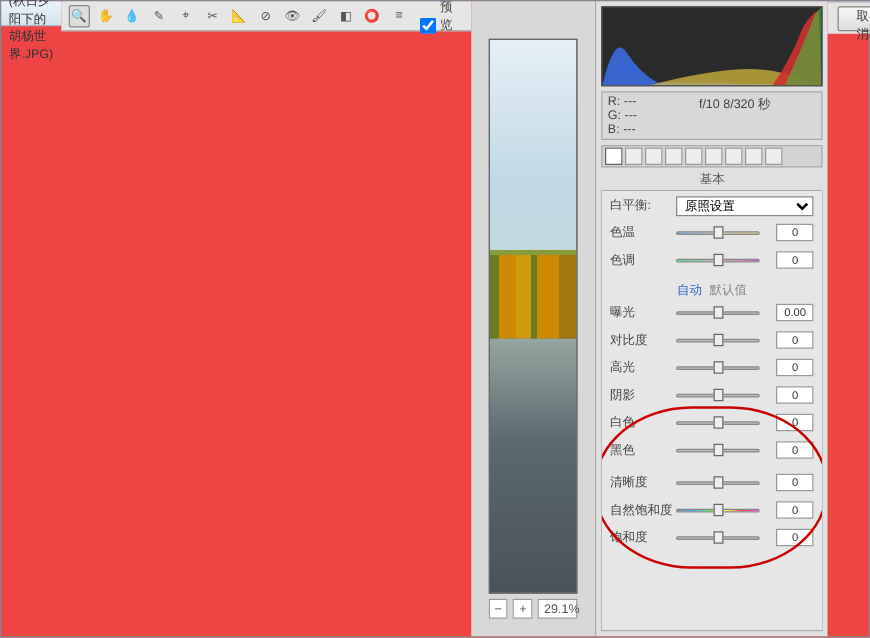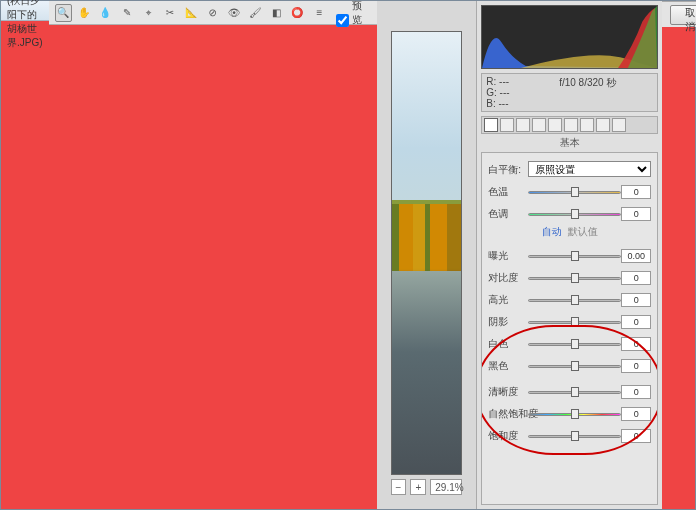--- a/index.html
+++ b/index.html
@@ -23,21 +23,21 @@
   .status .box { border:1px solid #999; background:#fff; height:16px; display:flex; align-items:center; padding:0 4px; color:#555;}
   .side { width:186px; background:#e0e0e0; border-left:1px solid #aaa; display:flex; flex-direction:column; }
   .histogram { height:64px; background:#2a2a2a; margin:4px; border:1px solid #555; position:relative; overflow:hidden;}
   .info { margin:0 4px 4px 4px; border:1px solid #aaa; background:#d8d8d8; padding:2px 4px; font-size:9px; color:#444; display:flex; gap:6px;}
   .info .col1 { width:30px; }
   .tabs { margin:0 4px; height:18px; background:#d4d4d4; border:1px solid #aaa; display:flex; align-items:center; padding:0 2px; gap:2px;}
   .tab { width:14px; height:14px; border:1px solid #999; background:#eee; cursor:pointer;}
   .tab.active { background:#fff; border-color:#666;}
   .panel-title { text-align:center; padding:2px 0; color:#555; font-size:10px;}
   .panel { margin:0 4px 4px 4px; border:1px solid #aaa; background:#e6e6e6; flex:1; overflow:auto; padding:4px 6px; position:relative;}
-  .row { display:flex; align-items:flex-end; height:20px; gap:0; margin-bottom:2px;}
+  .row { display:flex; align-items:flex-start; height:20px; gap:13px; margin-bottom:2px;}
   .row label { width:40px; color:#444; font-size:10px; text-align:left; white-space:nowrap;}
   .row .slider { flex:1; height:14px; position:relative;}
   .row .track { position:absolute; left:0; right:0; top:6px; height:3px; background:#bbb; border:1px solid #888; border-radius:2px;}
   .row .track.temp { background: linear-gradient(90deg,#4a90e2,#bbb,#e2b84a);}
   .row .track.tint { background: linear-gradient(90deg,#4ae28a,#bbb,#e24ad2);}
   .row .track.sat { background: linear-gradient(90deg,#888,#4af,#4f4,#ff4,#f44,#f4f);}
   .row .thumb { position:absolute; top:2px; width:8px; height:10px; background:#eee; border:1px solid #666; left:50%; margin-left:-4px;}
   .row .val { width:30px; height:14px; border:1px solid #999; background:#fff; text-align:center; font-size:9px; line-height:13px; color:#333;}
   .select { flex:1; height:16px; border:1px solid #888; background:#fff; font-size:10px; padding:0 2px;}
   .links { display:flex; gap:6px; justify-content:center; margin:4px 0; font-size:10px;}

